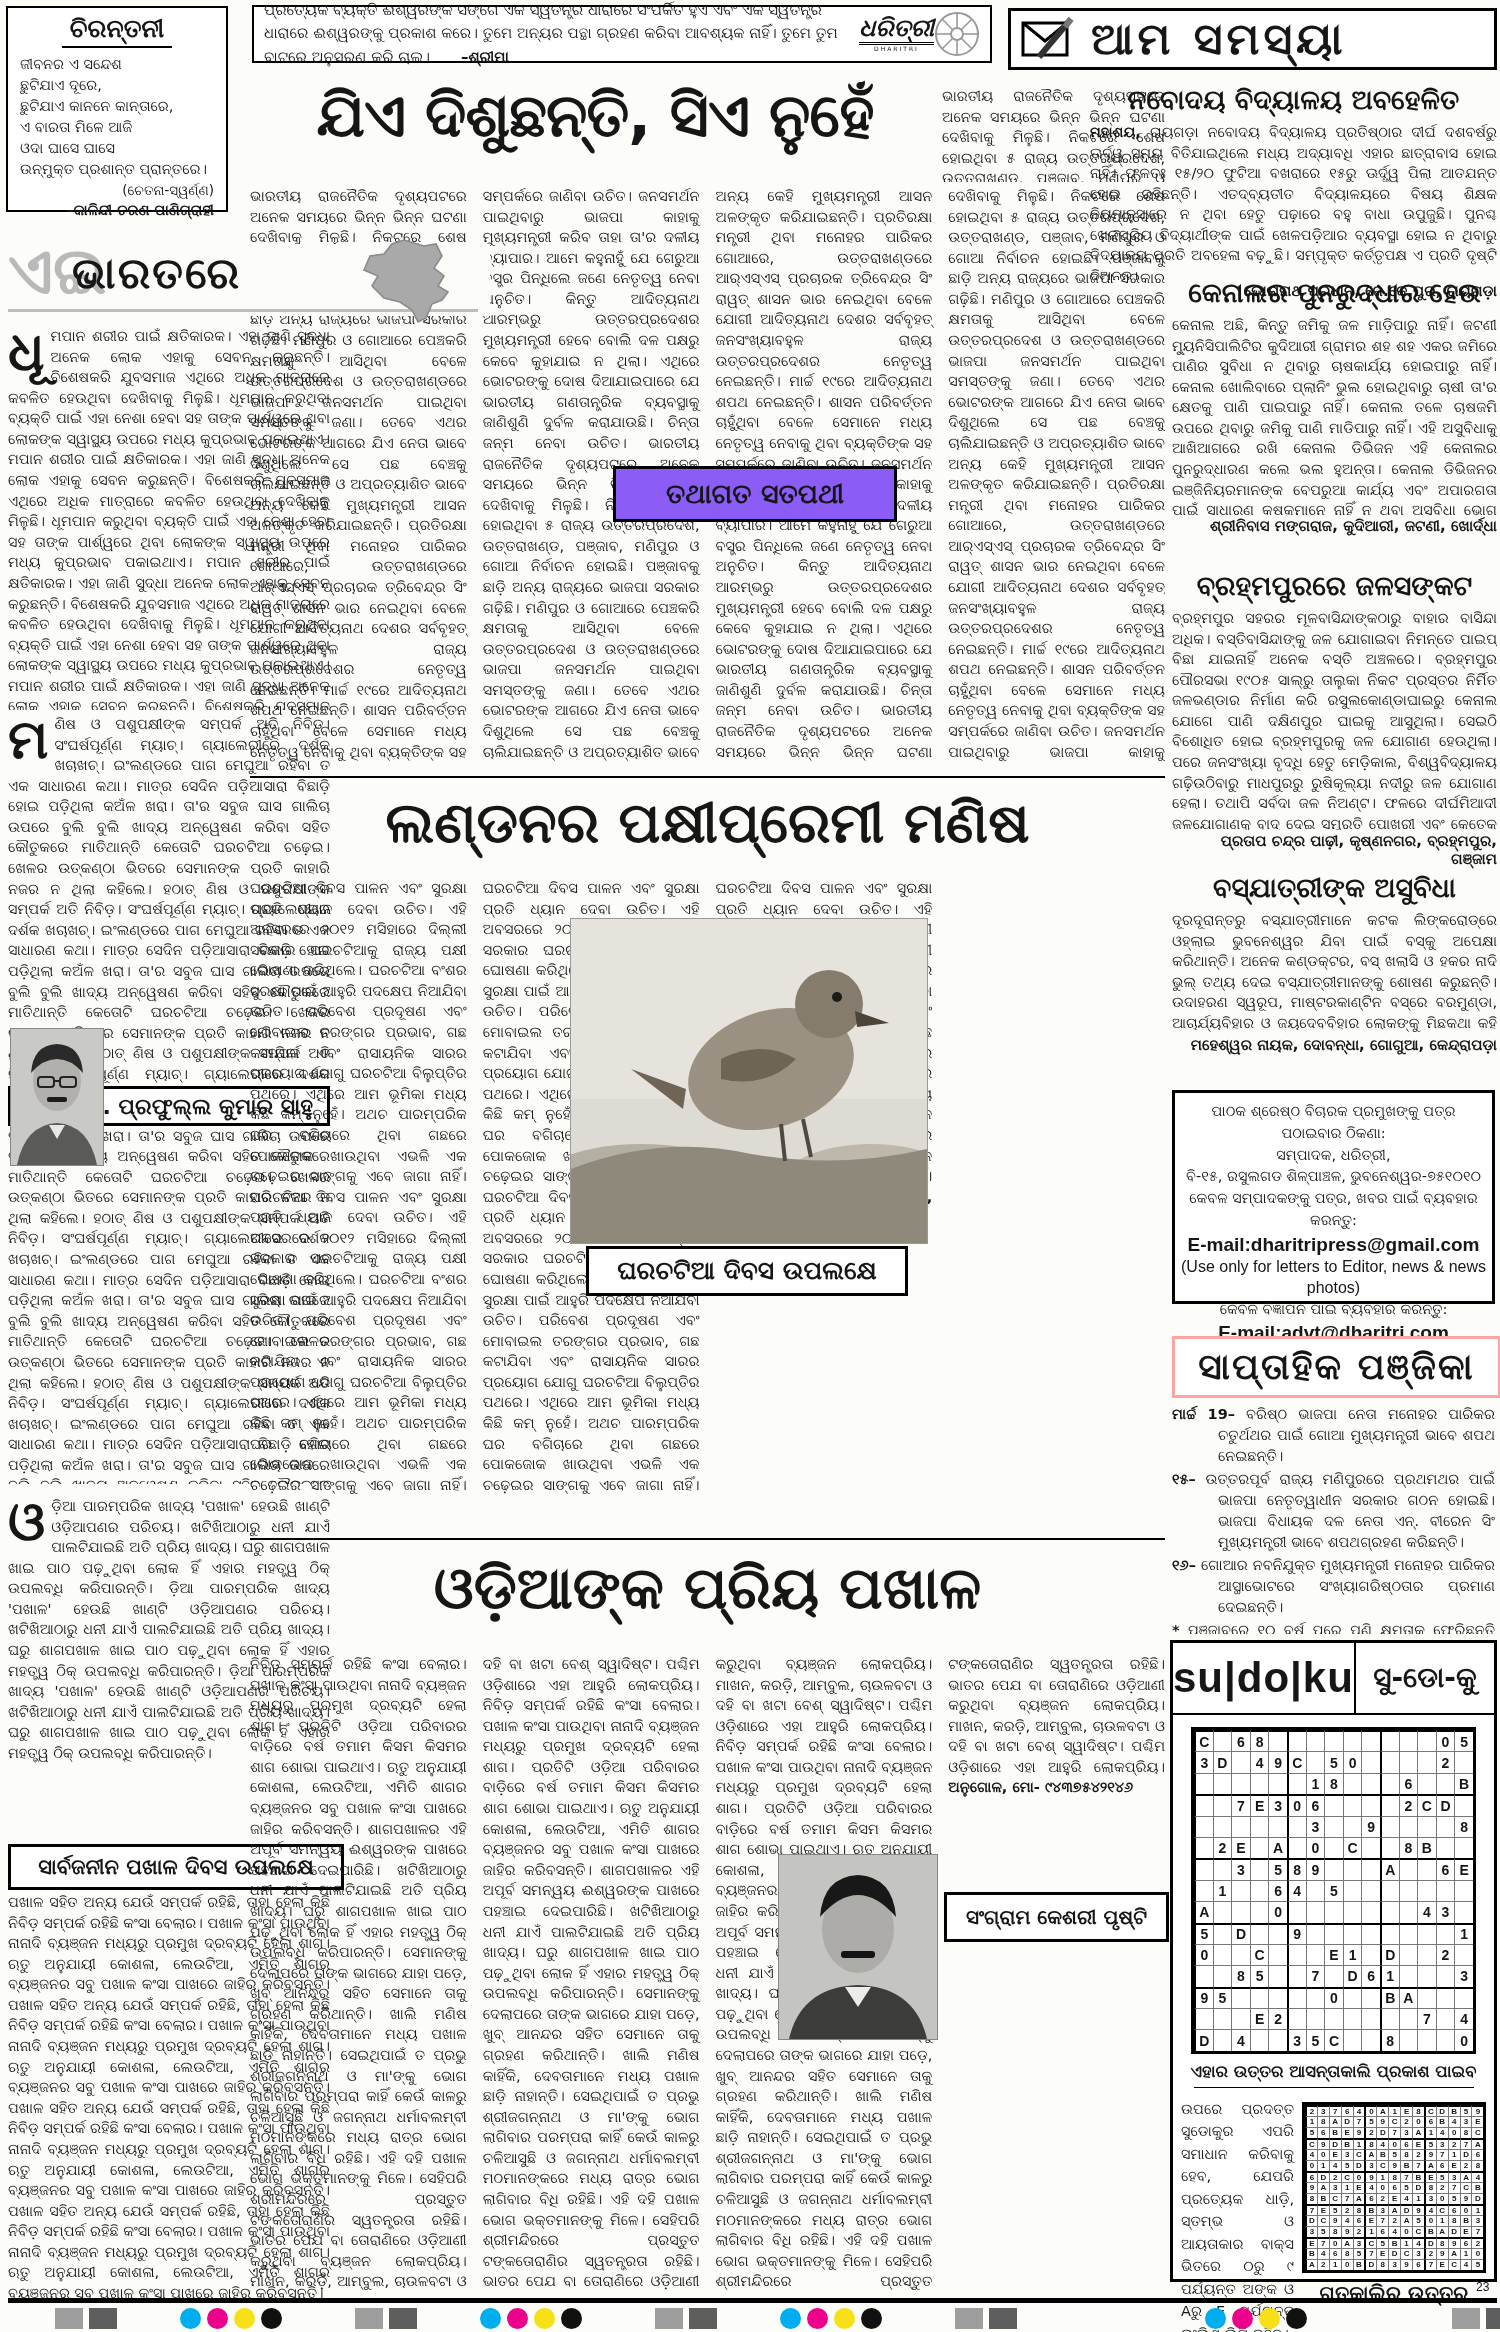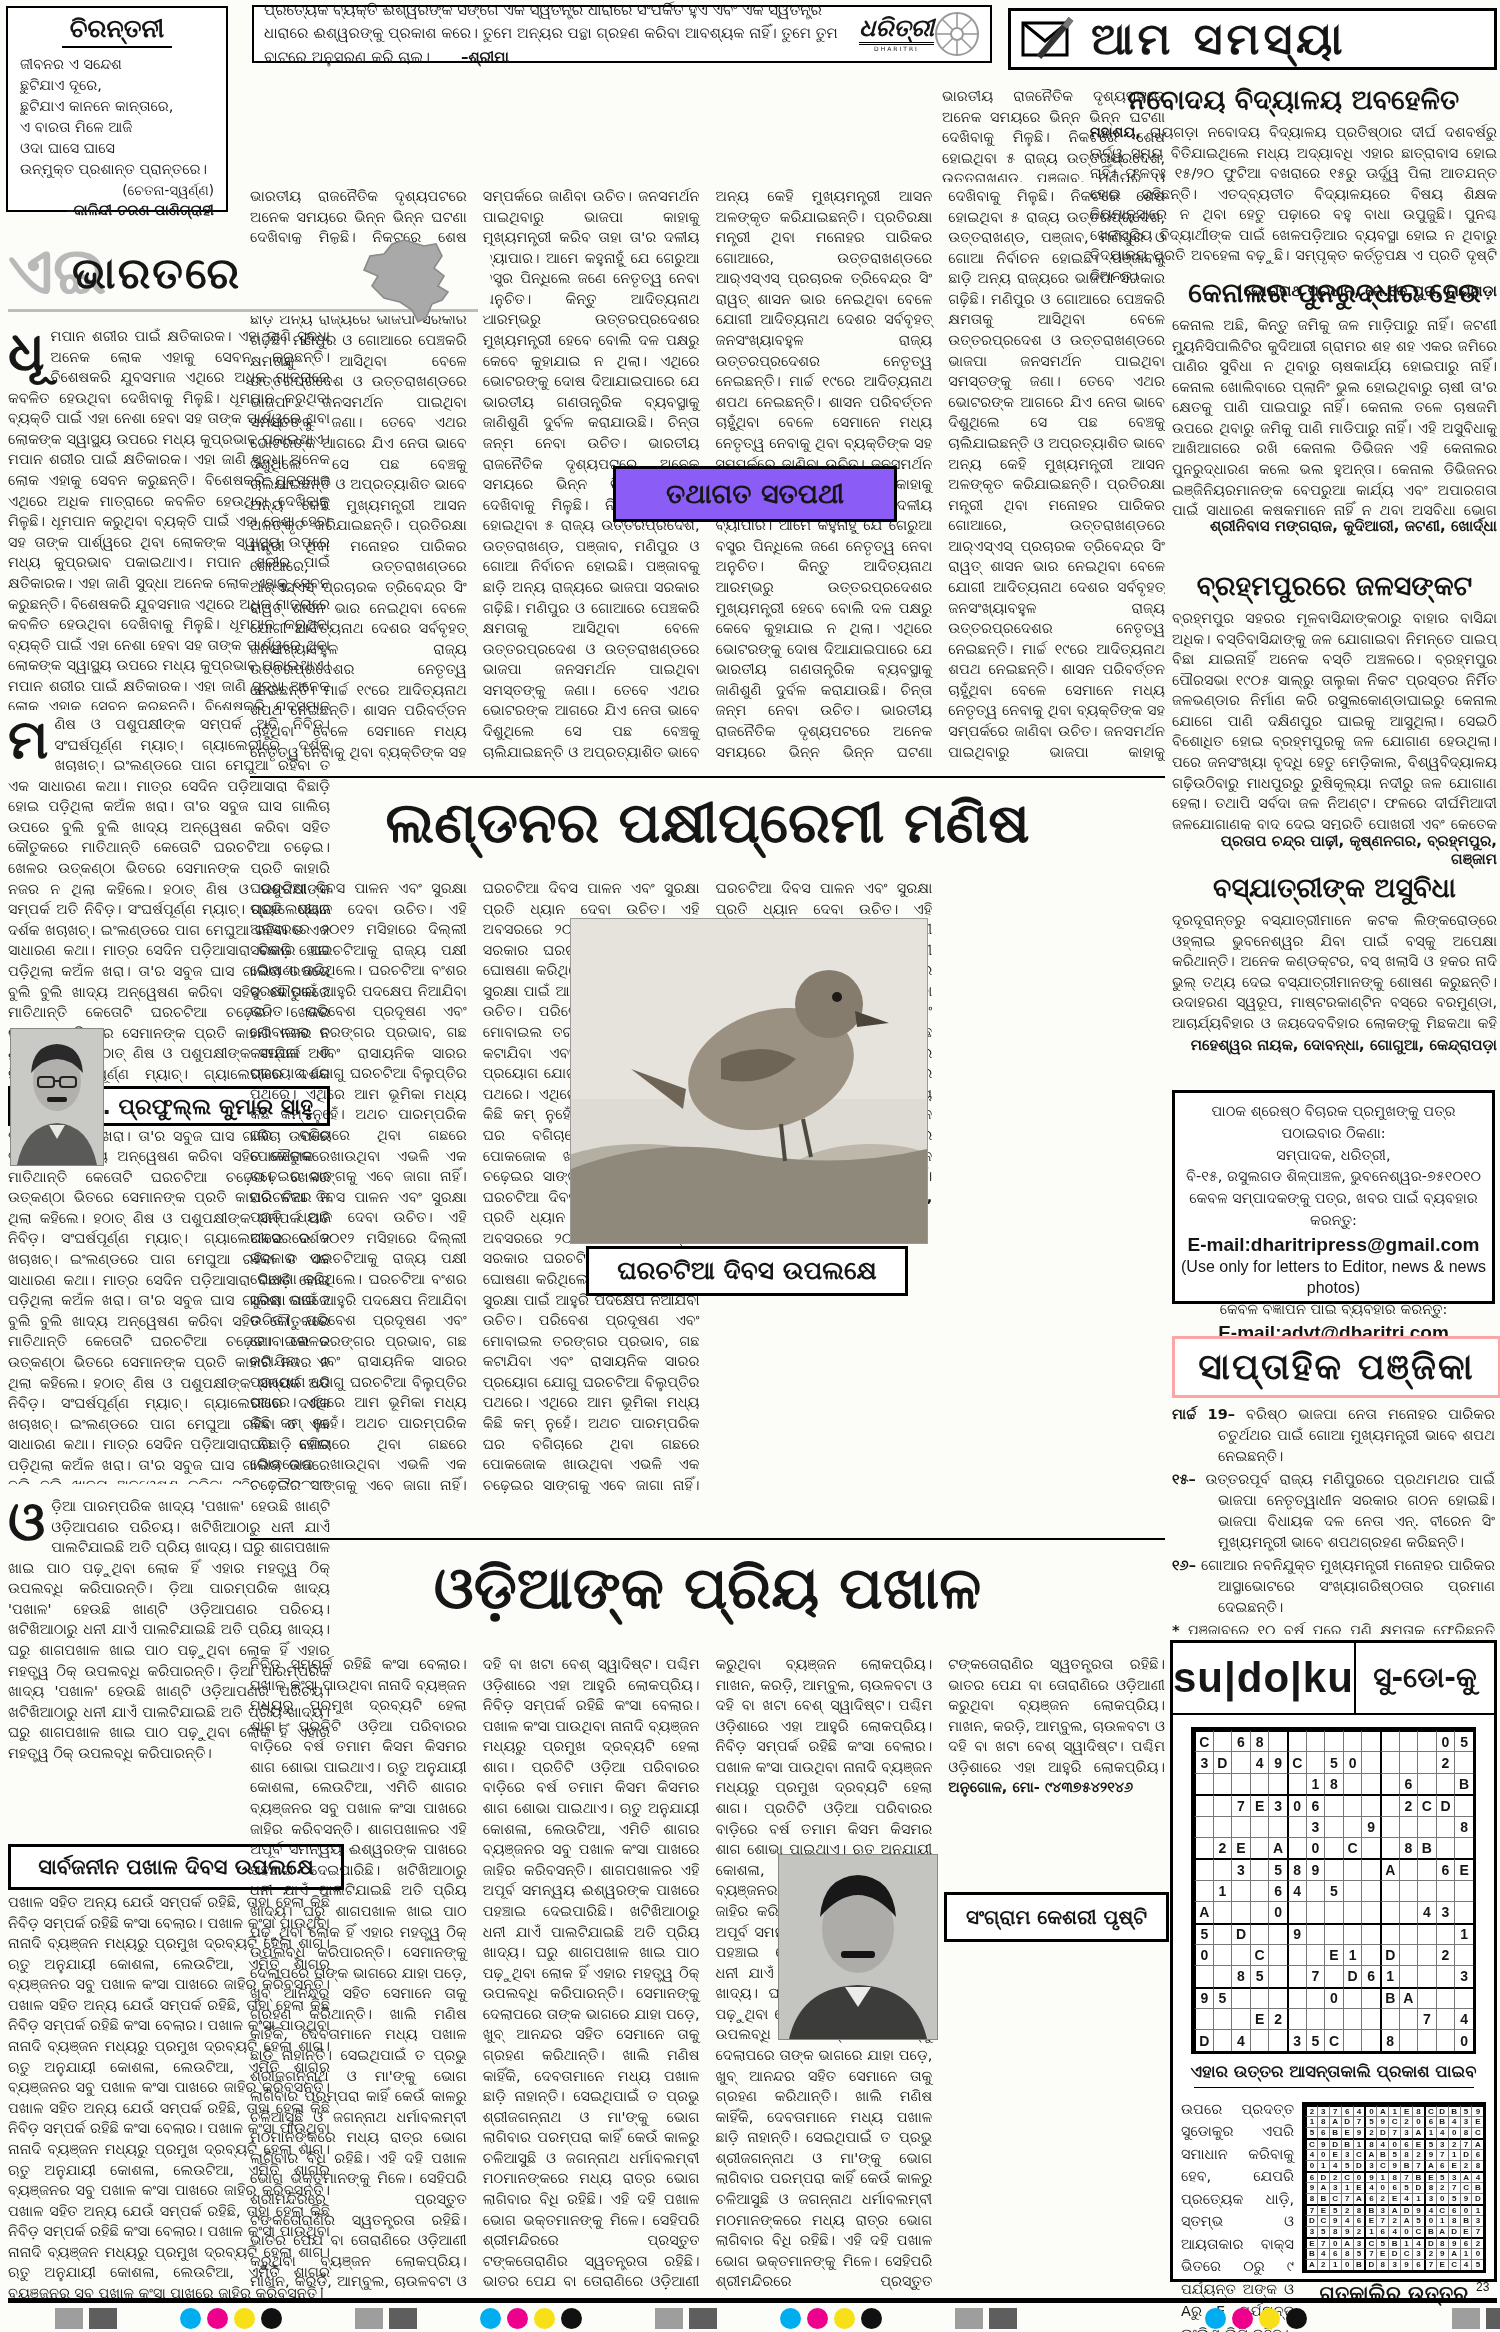--- a/index.html
+++ b/index.html
@@ -143,20 +143,21 @@
             <line x1="29" y1="23" x2="44" y2="23"></line>
           <line x1="8" y1="8" x2="19" y2="19"></line>
             <line x1="27" y1="27" x2="38" y2="38"></line>
           <line x1="38" y1="8" x2="27" y2="19"></line>
             <line x1="19" y1="27" x2="8" y2="38"></line>
         </g>
       </svg>
     </div>
   </div>
 
+  <div class="abs center main-headline">ଯିଏ ଦିଶୁଛନ୍ତି, ସିଏ ନୁହେଁ</div>
   <div class="abs jtext main-body-pre">ଭାରତୀୟ ରାଜନୈତିକ ଦୃଶ୍ୟପଟରେ ଅନେକ ସମୟରେ ଭିନ୍ନ ଭିନ୍ନ ଘଟଣା ଦେଖିବାକୁ ମିଳୁଛି। ନିକଟରେ ଶେଷ ହୋଇଥିବା ୫ ରାଜ୍ୟ ଉତ୍ତରପ୍ରଦେଶ, ଉତ୍ତରାଖଣ୍ଡ, ପଞ୍ଜାବ, ମଣିପୁର ଓ ଗୋଆ ନିର୍ବାଚନ ହୋଇଛି। ପଞ୍ଜାବକୁ ଛାଡ଼ି ଅନ୍ୟ ରାଜ୍ୟରେ ଭାଜପା ସରକାର ଗଢ଼ିଛି। ମଣିପୁର ଓ ଗୋଆରେ ପେଞ୍ଚକରି କ୍ଷମତାକୁ ଆସିଥିବା ବେଳେ ଉତ୍ତରପ୍ରଦେଶ ଓ ଉତ୍ତରାଖଣ୍ଡରେ ଭାଜପା ଜନସମର୍ଥନ ପାଇଥିବା ସମସ୍ତଙ୍କୁ ଜଣା। ତେବେ ଏଥର ଭୋଟରଙ୍କ ଆଗରେ ଯିଏ ନେତା ଭାବେ ଦିଶୁଥିଲେ ସେ ପଛ ବେଞ୍ଚକୁ ଚାଲିଯାଇଛନ୍ତି ଓ ଅପ୍ରତ୍ୟାଶିତ ଭାବେ ଅନ୍ୟ କେହି ମୁଖ୍ୟମନ୍ତ୍ରୀ ଆସନ ଅଳଙ୍କୃତ କରିଯାଇଛନ୍ତି। ପ୍ରତିରକ୍ଷା ମନ୍ତ୍ରୀ ଥିବା ମନୋହର ପାରିକର ଗୋଆରେ, ଉତ୍ତରାଖଣ୍ଡରେ ଆର୍‌ଏସ୍‌ଏସ୍ ପ୍ରଚାରକ ତ୍ରିବେନ୍ଦ୍ର ସିଂ ରାୱତ୍ ଶାସନ ଭାର ନେଇଥିବା ବେଳେ ଯୋଗୀ ଆଦିତ୍ୟନାଥ ଦେଶର ସର୍ବବୃହତ୍ ଜନସଂଖ୍ୟାବହୁଳ ରାଜ୍ୟ ଉତ୍ତରପ୍ରଦେଶର ନେତୃତ୍ୱ ନେଇଛନ୍ତି। ମାର୍ଚ୍ଚ ୧୯ରେ ଆଦିତ୍ୟନାଥ ଶପଥ ନେଇଛନ୍ତି। ଶାସନ ପରିବର୍ତ୍ତନ ଚାହୁଁଥିବା ବେଳେ ସେମାନେ ମଧ୍ୟ ନେତୃତ୍ୱ ନେବାକୁ ଥିବା ବ୍ୟକ୍ତିଙ୍କ ସହ ସମ୍ପର୍କରେ ଜାଣିବା ଉଚିତ। ଜନସମର୍ଥନ ପାଇଥିବାରୁ ଭାଜପା କାହାକୁ ମୁଖ୍ୟମନ୍ତ୍ରୀ କରିବ ତାହା ତା'ର ଦଳୀୟ ବ୍ୟାପାର। ଆମେ କହୁନାହୁଁ ଯେ ଗେରୁଆ ବସ୍ତ୍ର ପିନ୍ଧିଲେ ଜଣେ ନେତୃତ୍ୱ ନେବା ଅନୁଚିତ। କିନ୍ତୁ ଆଦିତ୍ୟନାଥ ଆରମ୍ଭରୁ ଉତ୍ତରପ୍ରଦେଶର ମୁଖ୍ୟମନ୍ତ୍ରୀ ହେବେ ବୋଲି ଦଳ ପକ୍ଷରୁ କେବେ କୁହାଯାଇ ନ ଥିଲା। ଏଥିରେ ଭୋଟରଙ୍କୁ ଦୋଷ ଦିଆଯାଇପାରେ ଯେ ଭାରତୀୟ ଗଣତାନ୍ତ୍ରିକ ବ୍ୟବସ୍ଥାକୁ ଜାଣିଶୁଣି ଦୁର୍ବଳ କରାଯାଉଛି। ଚିନ୍ତା ଜନ୍ମ ନେବା ଉଚିତ। </div>
   <div class="abs jtext cols4 main-body">ଭାରତୀୟ ରାଜନୈତିକ ଦୃଶ୍ୟପଟରେ ଅନେକ ସମୟରେ ଭିନ୍ନ ଭିନ୍ନ ଘଟଣା ଦେଖିବାକୁ ମିଳୁଛି। ନିକଟରେ ଶେଷ ହୋଇଥିବା ୫ ରାଜ୍ୟ ଉତ୍ତରପ୍ରଦେଶ, ଉତ୍ତରାଖଣ୍ଡ, ପଞ୍ଜାବ, ମଣିପୁର ଓ ଗୋଆ ନିର୍ବାଚନ ହୋଇଛି। ପଞ୍ଜାବକୁ ଛାଡ଼ି ଅନ୍ୟ ରାଜ୍ୟରେ ଭାଜପା ସରକାର ଗଢ଼ିଛି। ମଣିପୁର ଓ ଗୋଆରେ ପେଞ୍ଚକରି କ୍ଷମତାକୁ ଆସିଥିବା ବେଳେ ଉତ୍ତରପ୍ରଦେଶ ଓ ଉତ୍ତରାଖଣ୍ଡରେ ଭାଜପା ଜନସମର୍ଥନ ପାଇଥିବା ସମସ୍ତଙ୍କୁ ଜଣା। ତେବେ ଏଥର ଭୋଟରଙ୍କ ଆଗରେ ଯିଏ ନେତା ଭାବେ ଦିଶୁଥିଲେ ସେ ପଛ ବେଞ୍ଚକୁ ଚାଲିଯାଇଛନ୍ତି ଓ ଅପ୍ରତ୍ୟାଶିତ ଭାବେ ଅନ୍ୟ କେହି ମୁଖ୍ୟମନ୍ତ୍ରୀ ଆସନ ଅଳଙ୍କୃତ କରିଯାଇଛନ୍ତି। ପ୍ରତିରକ୍ଷା ମନ୍ତ୍ରୀ ଥିବା ମନୋହର ପାରିକର ଗୋଆରେ, ଉତ୍ତରାଖଣ୍ଡରେ ଆର୍‌ଏସ୍‌ଏସ୍ ପ୍ରଚାରକ ତ୍ରିବେନ୍ଦ୍ର ସିଂ ରାୱତ୍ ଶାସନ ଭାର ନେଇଥିବା ବେଳେ ଯୋଗୀ ଆଦିତ୍ୟନାଥ ଦେଶର ସର୍ବବୃହତ୍ ଜନସଂଖ୍ୟାବହୁଳ ରାଜ୍ୟ ଉତ୍ତରପ୍ରଦେଶର ନେତୃତ୍ୱ ନେଇଛନ୍ତି। ମାର୍ଚ୍ଚ ୧୯ରେ ଆଦିତ୍ୟନାଥ ଶପଥ ନେଇଛନ୍ତି। ଶାସନ ପରିବର୍ତ୍ତନ ଚାହୁଁଥିବା ବେଳେ ସେମାନେ ମଧ୍ୟ ନେତୃତ୍ୱ ନେବାକୁ ଥିବା ବ୍ୟକ୍ତିଙ୍କ ସହ ସମ୍ପର୍କରେ ଜାଣିବା ଉଚିତ। ଜନସମର୍ଥନ ପାଇଥିବାରୁ ଭାଜପା କାହାକୁ ମୁଖ୍ୟମନ୍ତ୍ରୀ କରିବ ତାହା ତା'ର ଦଳୀୟ ବ୍ୟାପାର। ଆମେ କହୁନାହୁଁ ଯେ ଗେରୁଆ ବସ୍ତ୍ର ପିନ୍ଧିଲେ ଜଣେ ନେତୃତ୍ୱ ନେବା ଅନୁଚିତ। କିନ୍ତୁ ଆଦିତ୍ୟନାଥ ଆରମ୍ଭରୁ ଉତ୍ତରପ୍ରଦେଶର ମୁଖ୍ୟମନ୍ତ୍ରୀ ହେବେ ବୋଲି ଦଳ ପକ୍ଷରୁ କେବେ କୁହାଯାଇ ନ ଥିଲା। ଏଥିରେ ଭୋଟରଙ୍କୁ ଦୋଷ ଦିଆଯାଇପାରେ ଯେ ଭାରତୀୟ ଗଣତାନ୍ତ୍ରିକ ବ୍ୟବସ୍ଥାକୁ ଜାଣିଶୁଣି ଦୁର୍ବଳ କରାଯାଉଛି। ଚିନ୍ତା ଜନ୍ମ ନେବା ଉଚିତ।  ଭାରତୀୟ ରାଜନୈତିକ ଦୃଶ୍ୟପଟରେ ଅନେକ ସମୟରେ ଭିନ୍ନ ଭିନ୍ନ ଘଟଣା ଦେଖିବାକୁ ମିଳୁଛି। ନିକଟରେ ଶେଷ ହୋଇଥିବା ୫ ରାଜ୍ୟ ଉତ୍ତରପ୍ରଦେଶ, ଉତ୍ତରାଖଣ୍ଡ, ପଞ୍ଜାବ, ମଣିପୁର ଓ ଗୋଆ ନିର୍ବାଚନ ହୋଇଛି। ପଞ୍ଜାବକୁ ଛାଡ଼ି ଅନ୍ୟ ରାଜ୍ୟରେ ଭାଜପା ସରକାର ଗଢ଼ିଛି। ମଣିପୁର ଓ ଗୋଆରେ ପେଞ୍ଚକରି କ୍ଷମତାକୁ ଆସିଥିବା ବେଳେ ଉତ୍ତରପ୍ରଦେଶ ଓ ଉତ୍ତରାଖଣ୍ଡରେ ଭାଜପା ଜନସମର୍ଥନ ପାଇଥିବା ସମସ୍ତଙ୍କୁ ଜଣା। ତେବେ ଏଥର ଭୋଟରଙ୍କ ଆଗରେ ଯିଏ ନେତା ଭାବେ ଦିଶୁଥିଲେ ସେ ପଛ ବେଞ୍ଚକୁ ଚାଲିଯାଇଛନ୍ତି ଓ ଅପ୍ରତ୍ୟାଶିତ ଭାବେ ଅନ୍ୟ କେହି ମୁଖ୍ୟମନ୍ତ୍ରୀ ଆସନ ଅଳଙ୍କୃତ କରିଯାଇଛନ୍ତି। ପ୍ରତିରକ୍ଷା ମନ୍ତ୍ରୀ ଥିବା ମନୋହର ପାରିକର ଗୋଆରେ, ଉତ୍ତରାଖଣ୍ଡରେ ଆର୍‌ଏସ୍‌ଏସ୍ ପ୍ରଚାରକ ତ୍ରିବେନ୍ଦ୍ର ସିଂ ରାୱତ୍ ଶାସନ ଭାର ନେଇଥିବା ବେଳେ ଯୋଗୀ ଆଦିତ୍ୟନାଥ ଦେଶର ସର୍ବବୃହତ୍ ଜନସଂଖ୍ୟାବହୁଳ ରାଜ୍ୟ ଉତ୍ତରପ୍ରଦେଶର ନେତୃତ୍ୱ ନେଇଛନ୍ତି। ମାର୍ଚ୍ଚ ୧୯ରେ ଆଦିତ୍ୟନାଥ ଶପଥ ନେଇଛନ୍ତି। ଶାସନ ପରିବର୍ତ୍ତନ ଚାହୁଁଥିବା ବେଳେ ସେମାନେ ମଧ୍ୟ ନେତୃତ୍ୱ ନେବାକୁ ଥିବା ବ୍ୟକ୍ତିଙ୍କ ସହ ସମ୍ପର୍କରେ ଜାଣିବା ଉଚିତ। ଜନସମର୍ଥନ ପାଇଥିବାରୁ ଭାଜପା କାହାକୁ ମୁଖ୍ୟମନ୍ତ୍ରୀ କରିବ ତାହା ତା'ର ଦଳୀୟ ବ୍ୟାପାର। ଆମେ କହୁନାହୁଁ ଯେ ଗେରୁଆ ବସ୍ତ୍ର ପିନ୍ଧିଲେ ଜଣେ ନେତୃତ୍ୱ ନେବା ଅନୁଚିତ। କିନ୍ତୁ ଆଦିତ୍ୟନାଥ ଆରମ୍ଭରୁ ଉତ୍ତରପ୍ରଦେଶର ମୁଖ୍ୟମନ୍ତ୍ରୀ ହେବେ ବୋଲି ଦଳ ପକ୍ଷରୁ କେବେ କୁହାଯାଇ ନ ଥିଲା। ଏଥିରେ ଭୋଟରଙ୍କୁ ଦୋଷ ଦିଆଯାଇପାରେ ଯେ ଭାରତୀୟ ଗଣତାନ୍ତ୍ରିକ ବ୍ୟବସ୍ଥାକୁ ଜାଣିଶୁଣି ଦୁର୍ବଳ କରାଯାଉଛି। ଚିନ୍ତା ଜନ୍ମ ନେବା ଉଚିତ।  ଭାରତୀୟ ରାଜନୈତିକ ଦୃଶ୍ୟପଟରେ ଅନେକ ସମୟରେ ଭିନ୍ନ ଭିନ୍ନ ଘଟଣା ଦେଖିବାକୁ ମିଳୁଛି। ନିକଟରେ ଶେଷ ହୋଇଥିବା ୫ ରାଜ୍ୟ ଉତ୍ତରପ୍ରଦେଶ, ଉତ୍ତରାଖଣ୍ଡ, ପଞ୍ଜାବ, ମଣିପୁର ଓ ଗୋଆ ନିର୍ବାଚନ ହୋଇଛି। ପଞ୍ଜାବକୁ ଛାଡ଼ି ଅନ୍ୟ ରାଜ୍ୟରେ ଭାଜପା ସରକାର ଗଢ଼ିଛି। ମଣିପୁର ଓ ଗୋଆରେ ପେଞ୍ଚକରି କ୍ଷମତାକୁ ଆସିଥିବା ବେଳେ ଉତ୍ତରପ୍ରଦେଶ ଓ ଉତ୍ତରାଖଣ୍ଡରେ ଭାଜପା ଜନସମର୍ଥନ ପାଇଥିବା ସମସ୍ତଙ୍କୁ ଜଣା। ତେବେ ଏଥର ଭୋଟରଙ୍କ ଆଗରେ ଯିଏ ନେତା ଭାବେ ଦିଶୁଥିଲେ ସେ ପଛ ବେଞ୍ଚକୁ ଚାଲିଯାଇଛନ୍ତି ଓ ଅପ୍ରତ୍ୟାଶିତ ଭାବେ ଅନ୍ୟ କେହି ମୁଖ୍ୟମନ୍ତ୍ରୀ ଆସନ ଅଳଙ୍କୃତ କରିଯାଇଛନ୍ତି। ପ୍ରତିରକ୍ଷା ମନ୍ତ୍ରୀ ଥିବା ମନୋହର ପାରିକର ଗୋଆରେ, ଉତ୍ତରାଖଣ୍ଡରେ ଆର୍‌ଏସ୍‌ଏସ୍ ପ୍ରଚାରକ ତ୍ରିବେନ୍ଦ୍ର ସିଂ ରାୱତ୍ ଶାସନ ଭାର ନେଇଥିବା ବେଳେ ଯୋଗୀ ଆଦିତ୍ୟନାଥ ଦେଶର ସର୍ବବୃହତ୍ ଜନସଂଖ୍ୟାବହୁଳ ରାଜ୍ୟ ଉତ୍ତରପ୍ରଦେଶର ନେତୃତ୍ୱ ନେଇଛନ୍ତି। ମାର୍ଚ୍ଚ ୧୯ରେ ଆଦିତ୍ୟନାଥ ଶପଥ ନେଇଛନ୍ତି। ଶାସନ ପରିବର୍ତ୍ତନ ଚାହୁଁଥିବା ବେଳେ ସେମାନେ ମଧ୍ୟ ନେତୃତ୍ୱ ନେବାକୁ ଥିବା ବ୍ୟକ୍ତିଙ୍କ ସହ ସମ୍ପର୍କରେ ଜାଣିବା ଉଚିତ। ଜନସମର୍ଥନ ପାଇଥିବାରୁ ଭାଜପା କାହାକୁ ମୁଖ୍ୟମନ୍ତ୍ରୀ କରିବ ତାହା ତା'ର ଦଳୀୟ ବ୍ୟାପାର। ଆମେ କହୁନାହୁଁ ଯେ ଗେରୁଆ ବସ୍ତ୍ର ପିନ୍ଧିଲେ ଜଣେ ନେତୃତ୍ୱ ନେବା ଅନୁଚିତ। କିନ୍ତୁ ଆଦିତ୍ୟନାଥ ଆରମ୍ଭରୁ ଉତ୍ତରପ୍ରଦେଶର ମୁଖ୍ୟମନ୍ତ୍ରୀ ହେବେ ବୋଲି ଦଳ ପକ୍ଷରୁ କେବେ କୁହାଯାଇ ନ ଥିଲା। ଏଥିରେ ଭୋଟରଙ୍କୁ ଦୋଷ ଦିଆଯାଇପାରେ ଯେ ଭାରତୀୟ ଗଣତାନ୍ତ୍ରିକ ବ୍ୟବସ୍ଥାକୁ ଜାଣିଶୁଣି ଦୁର୍ବଳ କରାଯାଉଛି। ଚିନ୍ତା ଜନ୍ମ ନେବା ଉଚିତ।  </div>
   <div class="abs byline-box">ତଥାଗତ ସତପଥୀ</div>
 
   <div class="abs ei-banner">
     <span class="ei-accent">ଏଇ</span>
     <span class="ei-main">ଭାରତରେ</span>
     <span class="ei-swoosh"></span>
     <svg class="abs" style="left:336px;top:-6px" width="140" height="86" viewBox="0 0 70 43">
       <path d="M30,1 L40,4 L46,3 L49,9 L45,15 L50,19 L47,24 L52,27 L49,31 L44,33 L41,40 L37,42 L34,36 L28,32 L20,30 L14,24 L17,19 L10,16 L13,9 L20,8 L24,3 Z" fill="#a9a9a9" stroke="#8a8a8a" stroke-width="0.8"></path>

